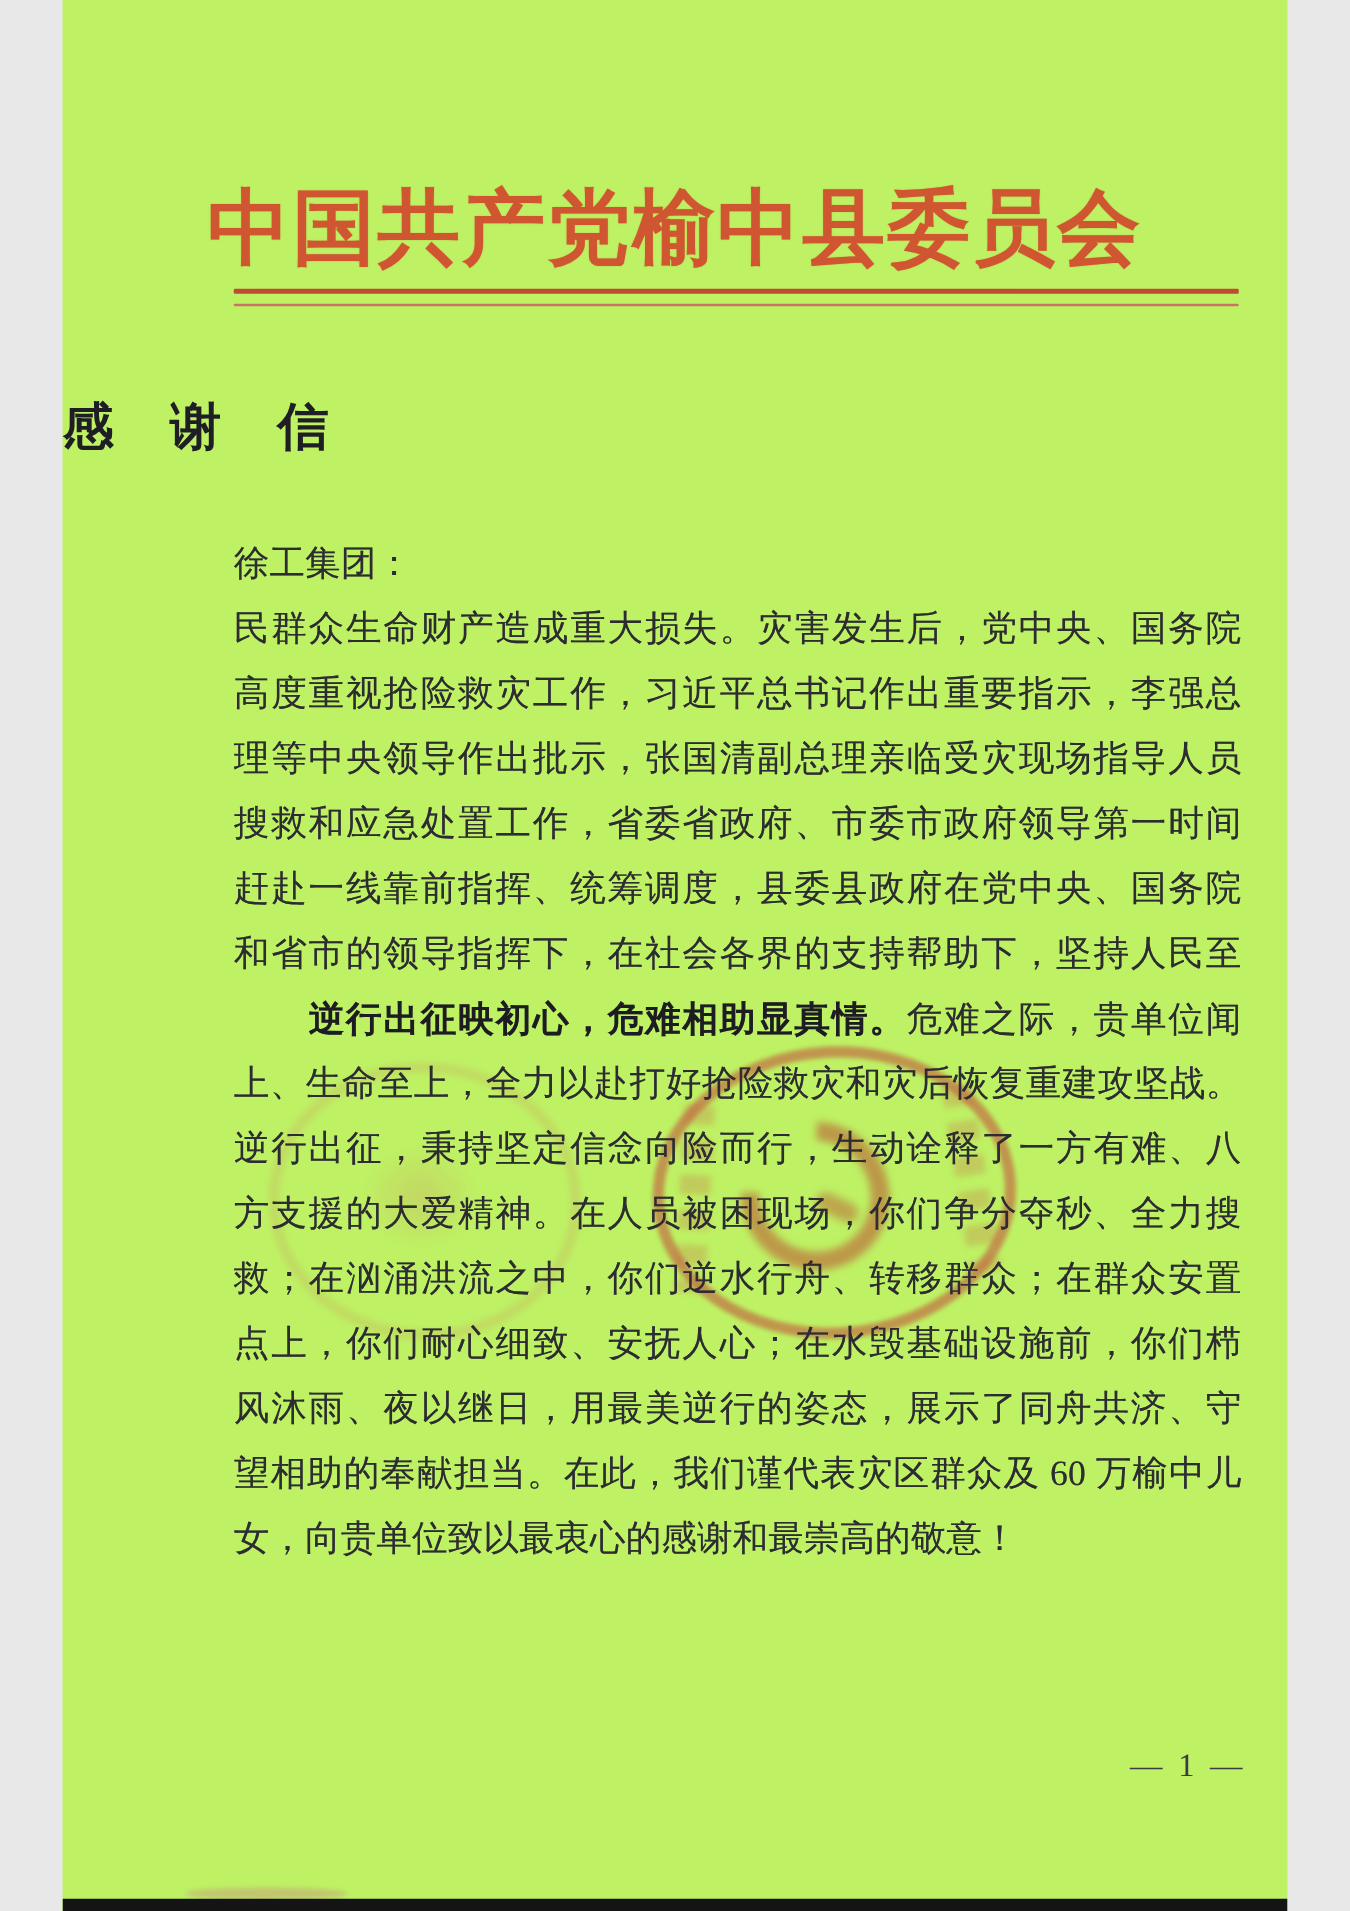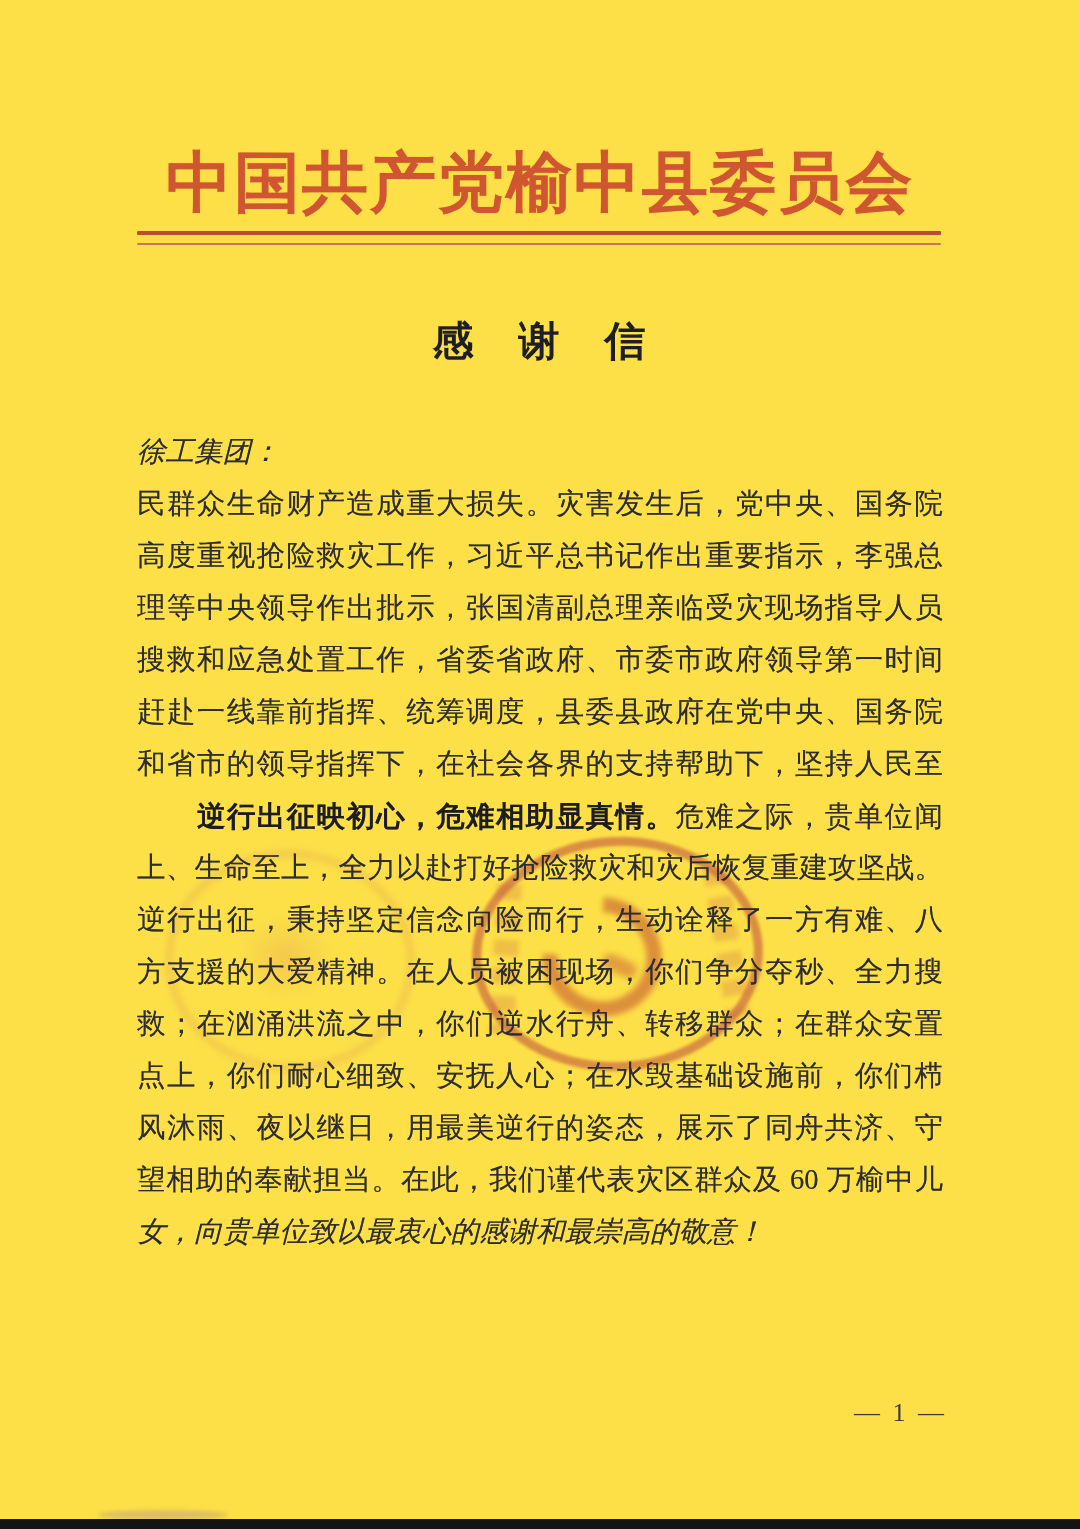--- a/index.html
+++ b/index.html
@@ -1,56 +1,55 @@
 <!DOCTYPE html>
 <html><head>
 <meta charset="utf-8">
 <style>
   html,body{margin:0;padding:0;background:#e8e8e8;}
   .page{
     position:relative;
-    width:1080px;height:1529px;
+    width:980px;height:1529px;
     margin:0 auto;
-    background:#fde047;
+    background:#bef264;
     overflow:hidden;
     font-family:"Liberation Serif","DejaVu Serif",serif;
   }
   
   .org-header{
     position:absolute;top:138px;left:0;width:100%;
     text-align:center;
     font-size:66px;font-weight:700;letter-spacing:2px;
     color:#cf5631;
     text-shadow:0 0 1px rgba(207,86,49,.55);
     white-space:nowrap;
   }
   .rule{position:absolute;left:137px;width:804px;border-radius:1px;}
   .rule.thick{top:231px;height:4px;background:#bd4c33;}
   .rule.thin{top:243px;height:2px;background:#c87460;}
   
   .doc-title{
     position:absolute;top:314px;left:0;width:100%;
-    text-align:center;
     font-size:41px;font-weight:700;color:#1e1e24;
     letter-spacing:2px;white-space:nowrap;
   }
   
   .letter{
     position:absolute;left:137px;top:426px;width:806px;
     color:#2c2c31;
     font-size:28.5px;
     z-index:3;
   }
   .line{
     height:52px;line-height:52px;
     overflow:hidden;
     text-align:justify;text-align-last:justify;
     text-shadow:0 0 .5px rgba(44,44,49,.5);
   }
-  .line.free{text-align:center;text-align-last:left;font-style:italic;}
+  .line.free{text-align:center;text-align-last:left;}
   .line.indent{text-indent:60px;}
   .lead-bold{
     font-family:"Liberation Sans","DejaVu Sans",sans-serif;
     font-weight:700;color:#1c1c22;
   }
   
   .page-number{
     position:absolute;top:1398px;left:137px;width:810px;
     text-align:right;
     font-size:26px;letter-spacing:3px;color:#3c3c40;

